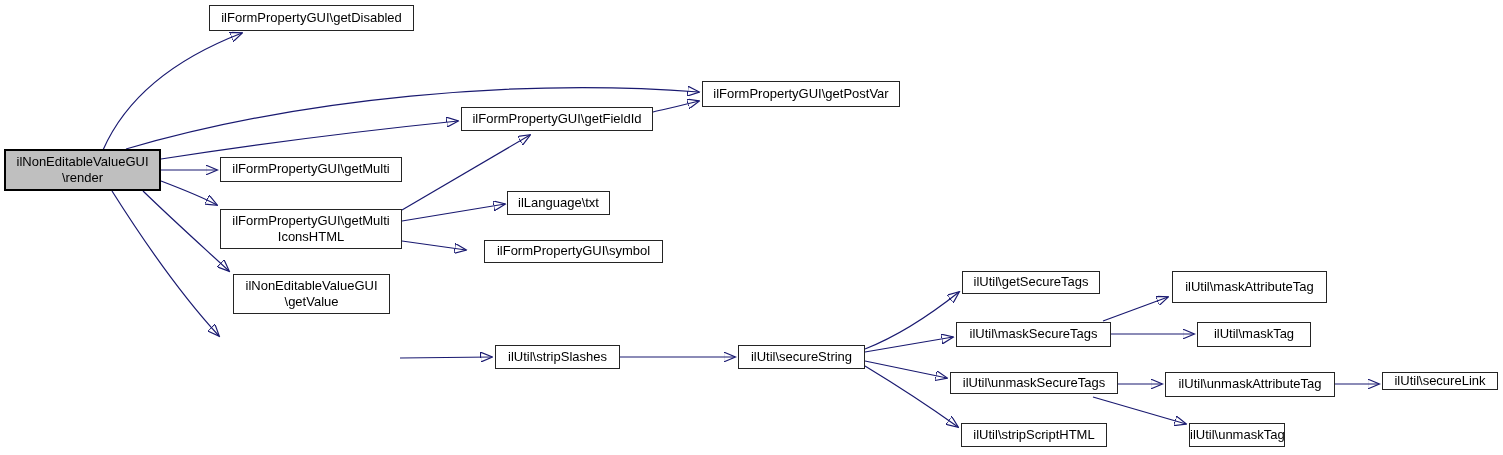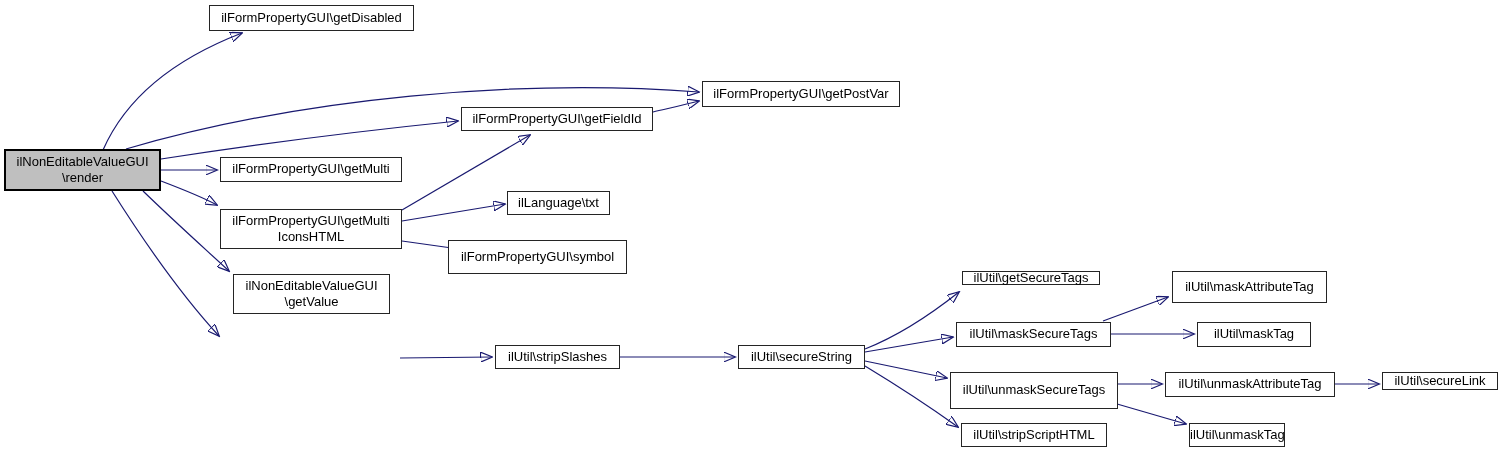--- a/index.html
+++ b/index.html
@@ -76,47 +76,47 @@
 
   <div class="node" style="left:220px;top:209px;width:182px;height:40px">
     <span>ilFormPropertyGUI\getMulti</span>
     <span>IconsHTML</span>
   </div>
 
   <div class="node" style="left:507px;top:191px;width:103px;height:24px">
     <span>ilLanguage\txt</span>
   </div>
 
-  <div class="node" style="left:448px;top:240px;width:179px;height:34px">
+  <div class="node" style="left:484px;top:240px;width:179px;height:23px">
     <span>ilFormPropertyGUI\symbol</span>
   </div>
 
   <div class="node" style="left:233px;top:274px;width:157px;height:40px">
     <span>ilNonEditableValueGUI</span>
     <span>\getValue</span>
   </div>
 
 
   <div class="node" style="left:495px;top:345px;width:125px;height:24px">
     <span>ilUtil\stripSlashes</span>
   </div>
 
   <div class="node" style="left:738px;top:345px;width:127px;height:24px">
     <span>ilUtil\secureString</span>
   </div>
 
-  <div class="node" style="left:962px;top:271px;width:138px;height:14px">
+  <div class="node" style="left:962px;top:271px;width:138px;height:23px">
     <span>ilUtil\getSecureTags</span>
   </div>
 
   <div class="node" style="left:956px;top:322px;width:155px;height:25px">
     <span>ilUtil\maskSecureTags</span>
   </div>
 
-  <div class="node" style="left:950px;top:372px;width:168px;height:37px">
+  <div class="node" style="left:950px;top:372px;width:168px;height:22px">
     <span>ilUtil\unmaskSecureTags</span>
   </div>
 
   <div class="node" style="left:961px;top:423px;width:146px;height:24px">
     <span>ilUtil\stripScriptHTML</span>
   </div>
 
   <div class="node" style="left:1172px;top:271px;width:155px;height:32px">
     <span>ilUtil\maskAttributeTag</span>
   </div>

